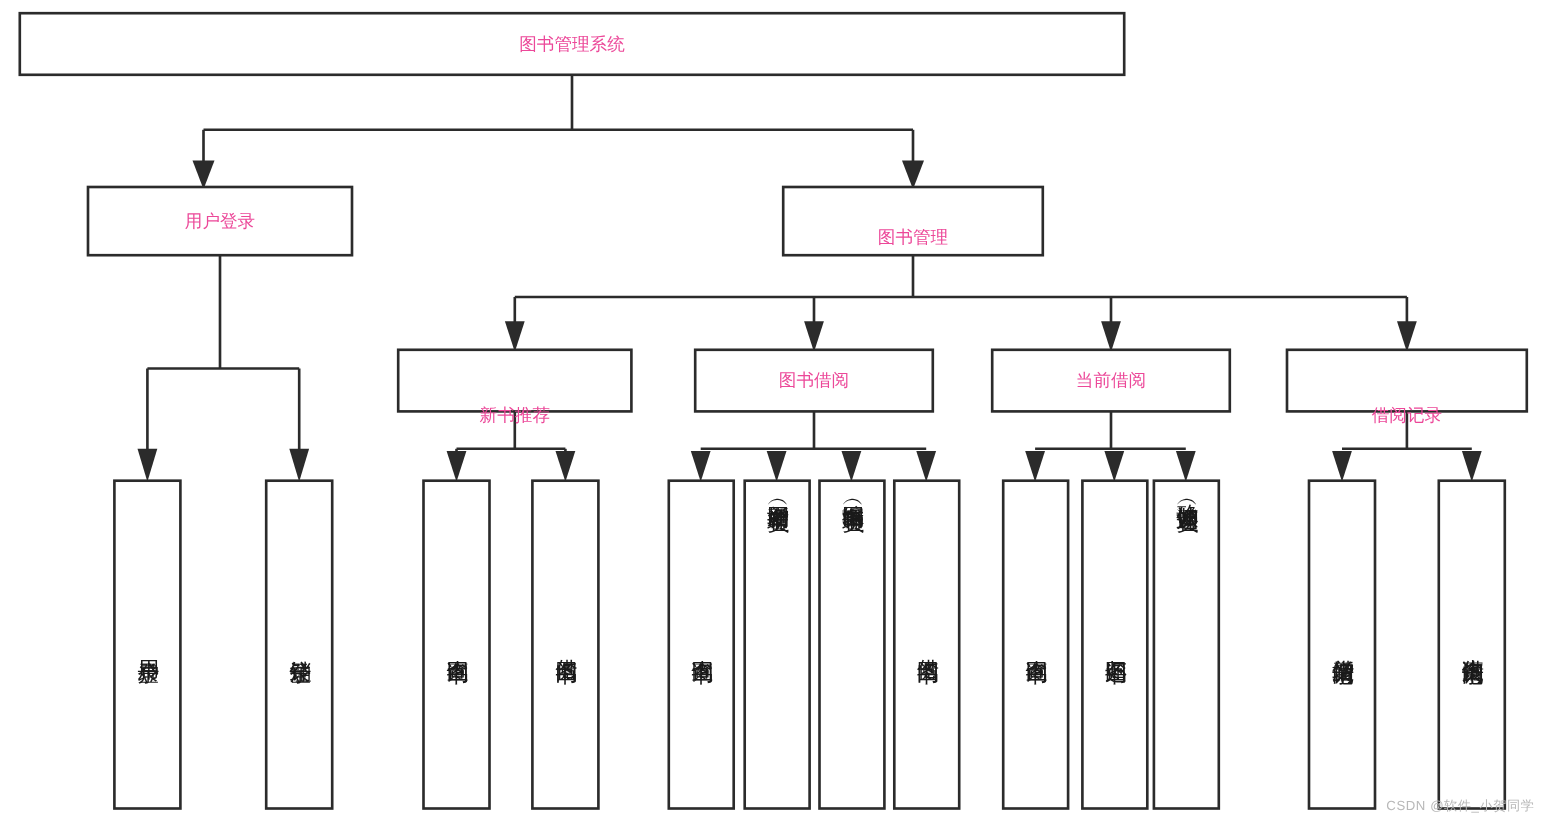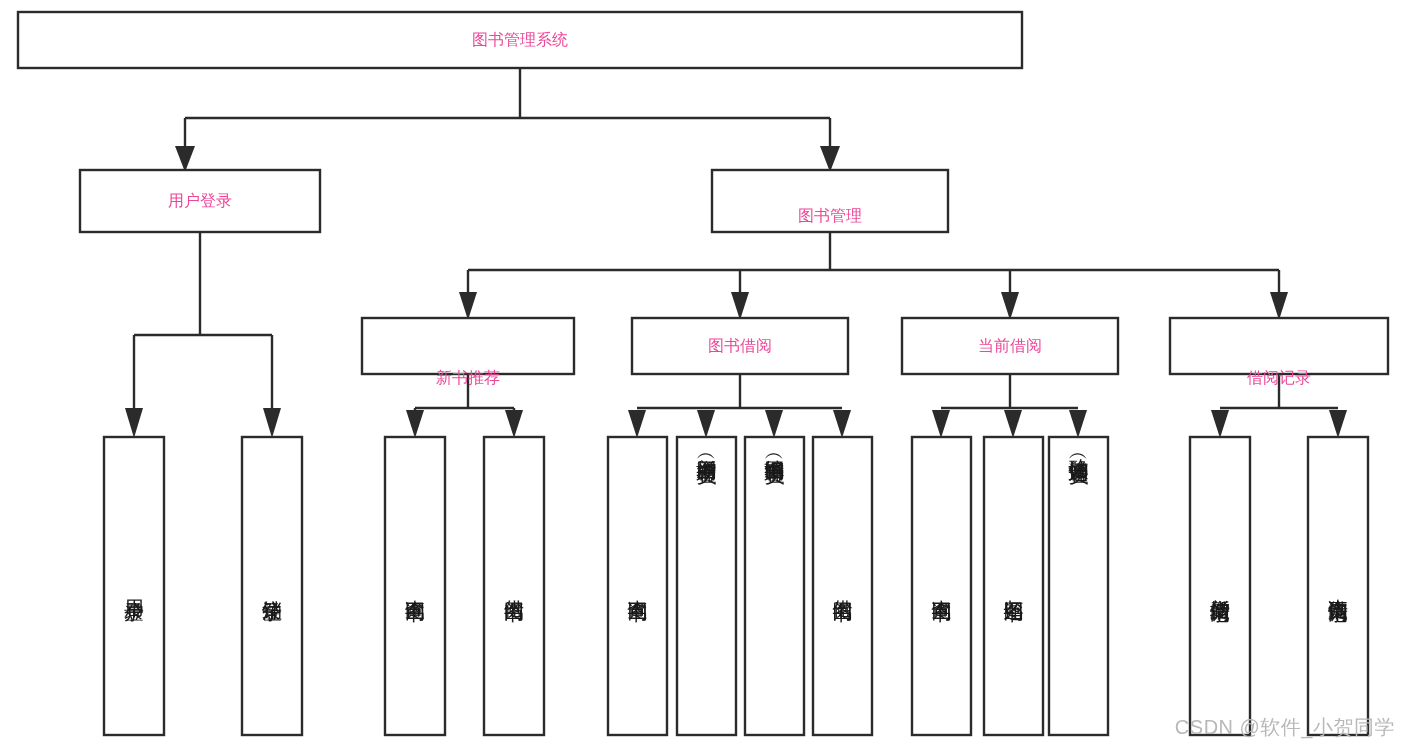--- a/index.html
+++ b/index.html
@@ -39,21 +39,21 @@
   }
   .arrow-head {
     fill: #2b2b2b;
     stroke: none;
   }
   .watermark {
     position: absolute;
     right: 10px;
     bottom: 6px;
     font-family: "Liberation Sans", "DejaVu Sans", sans-serif;
-    font-size: 20px;
+    font-size: 12px;
     color: #b8b8b8;
     white-space: nowrap;
     letter-spacing: 0.5px;
   }
   .vlabel-wrap {
     position: absolute;
     display: flex;
     align-items: center;
     justify-content: center;
     pointer-events: none;

